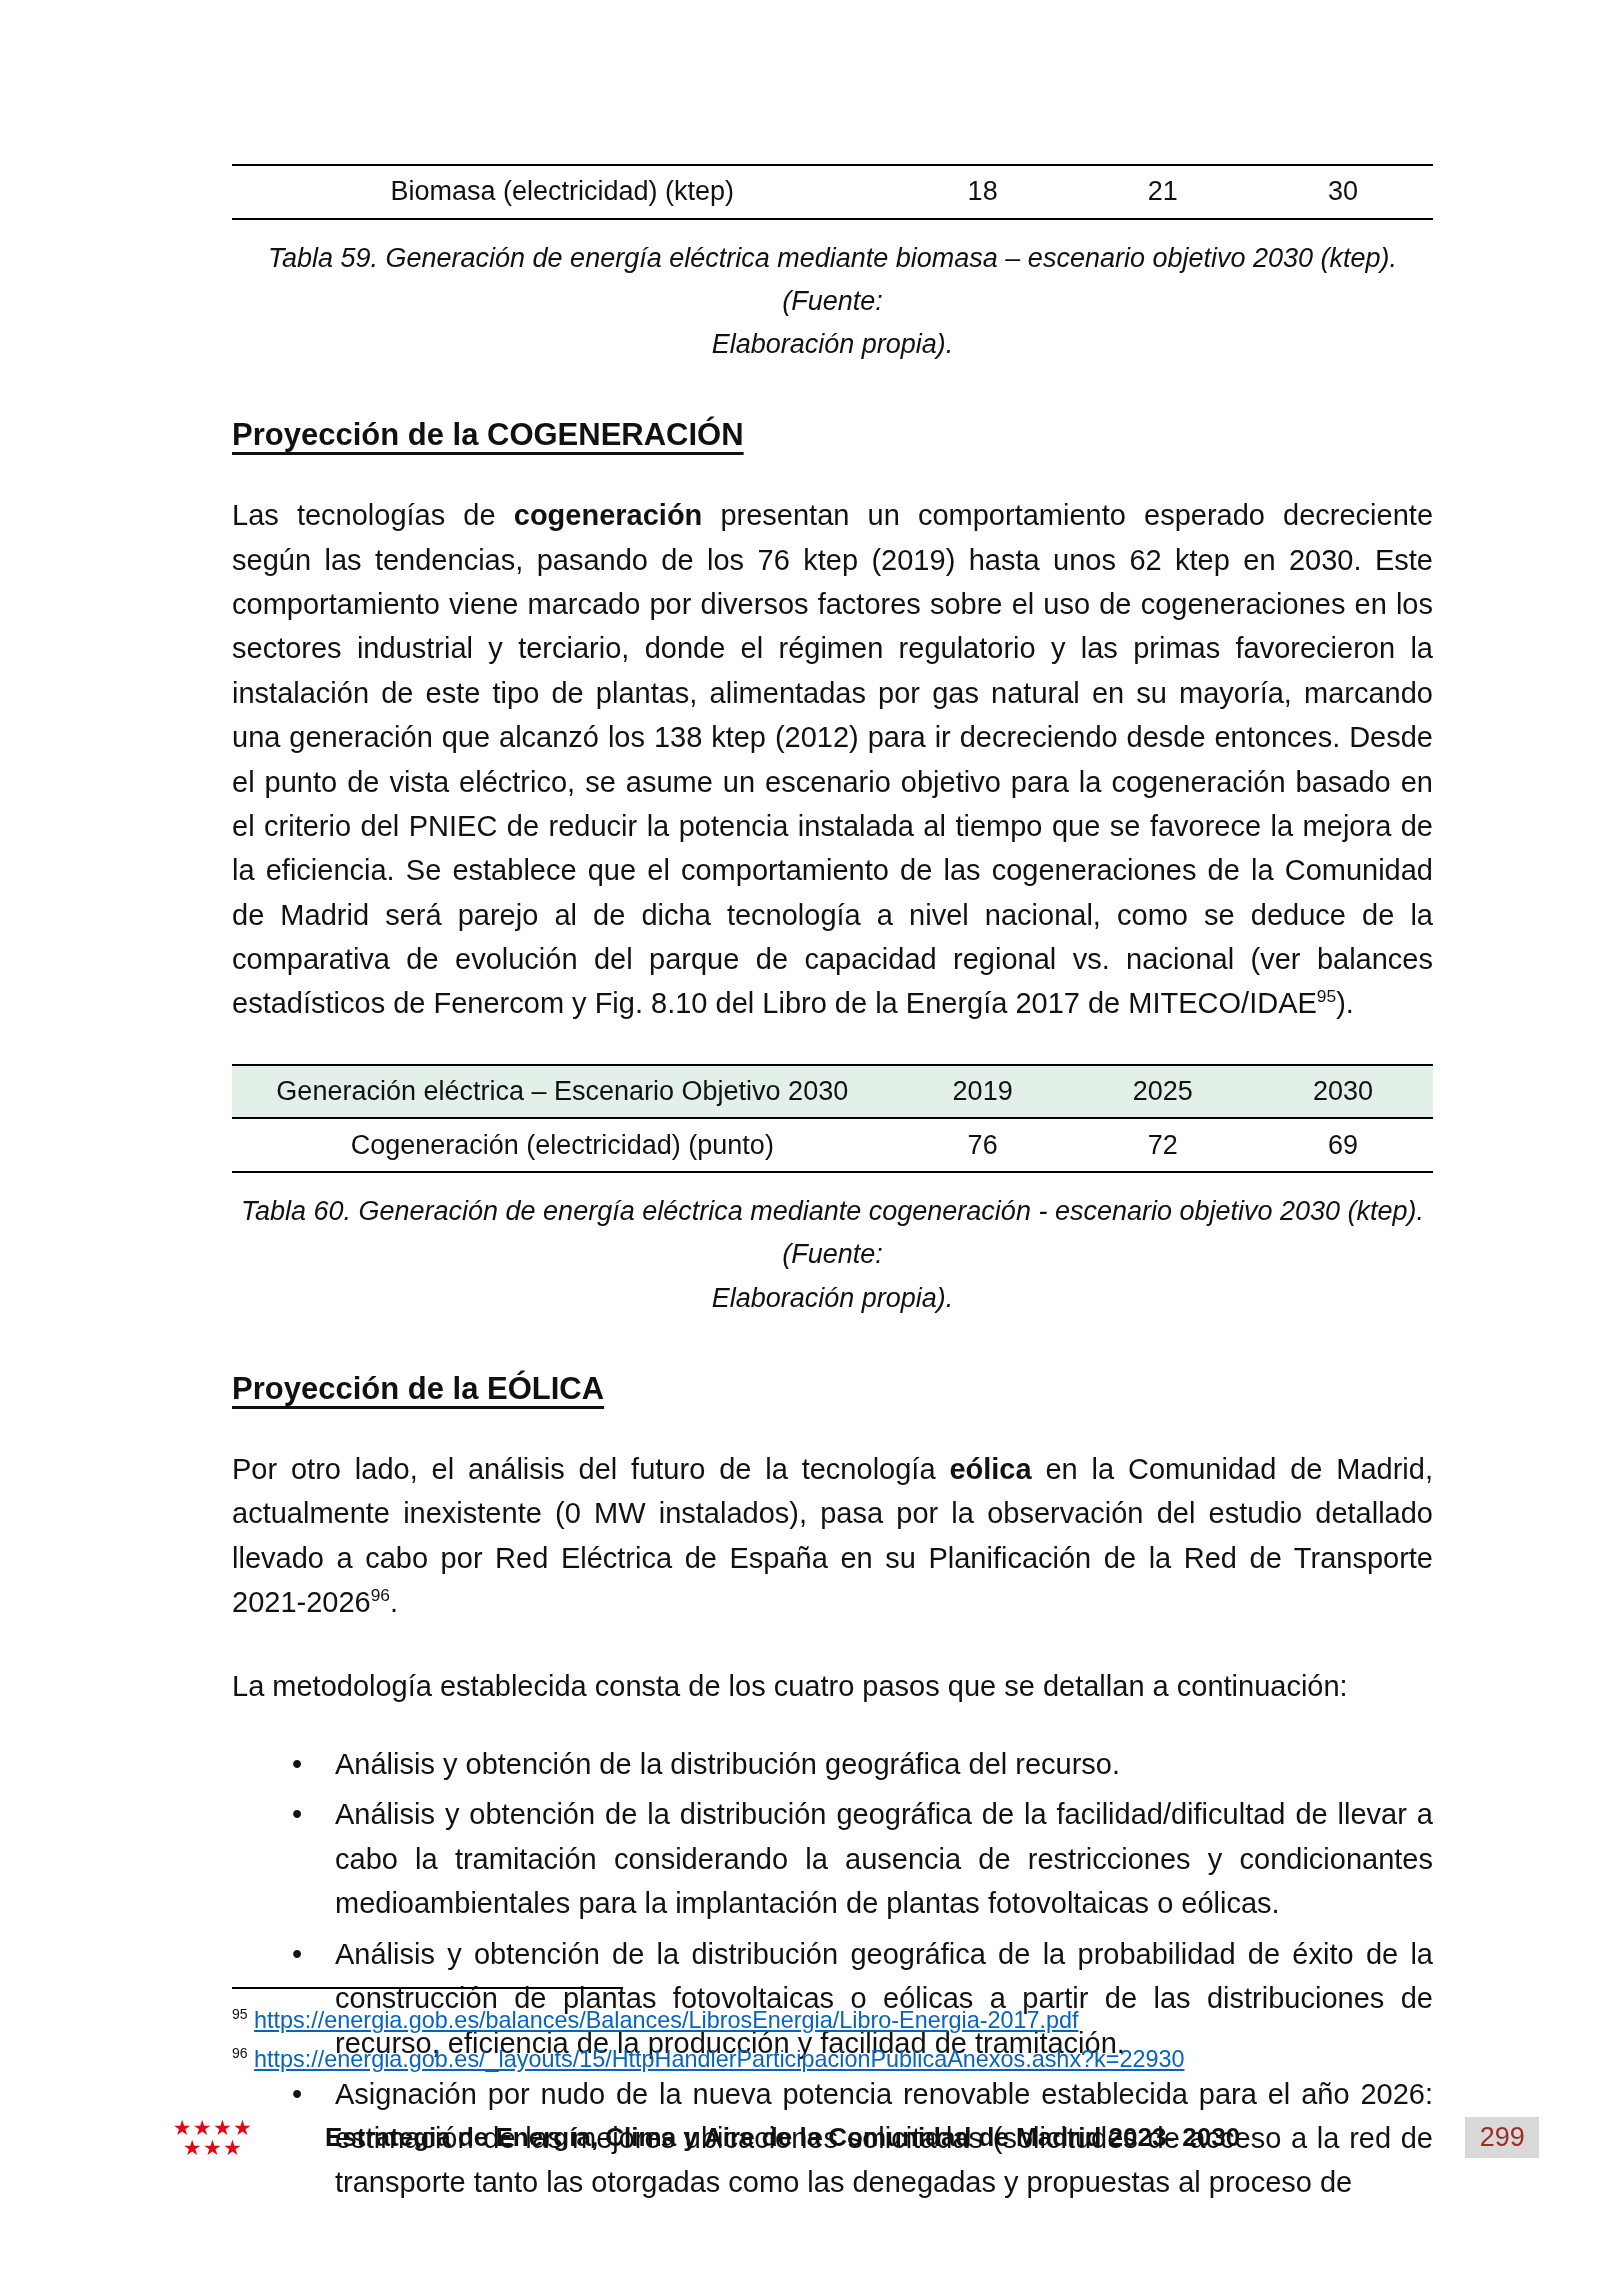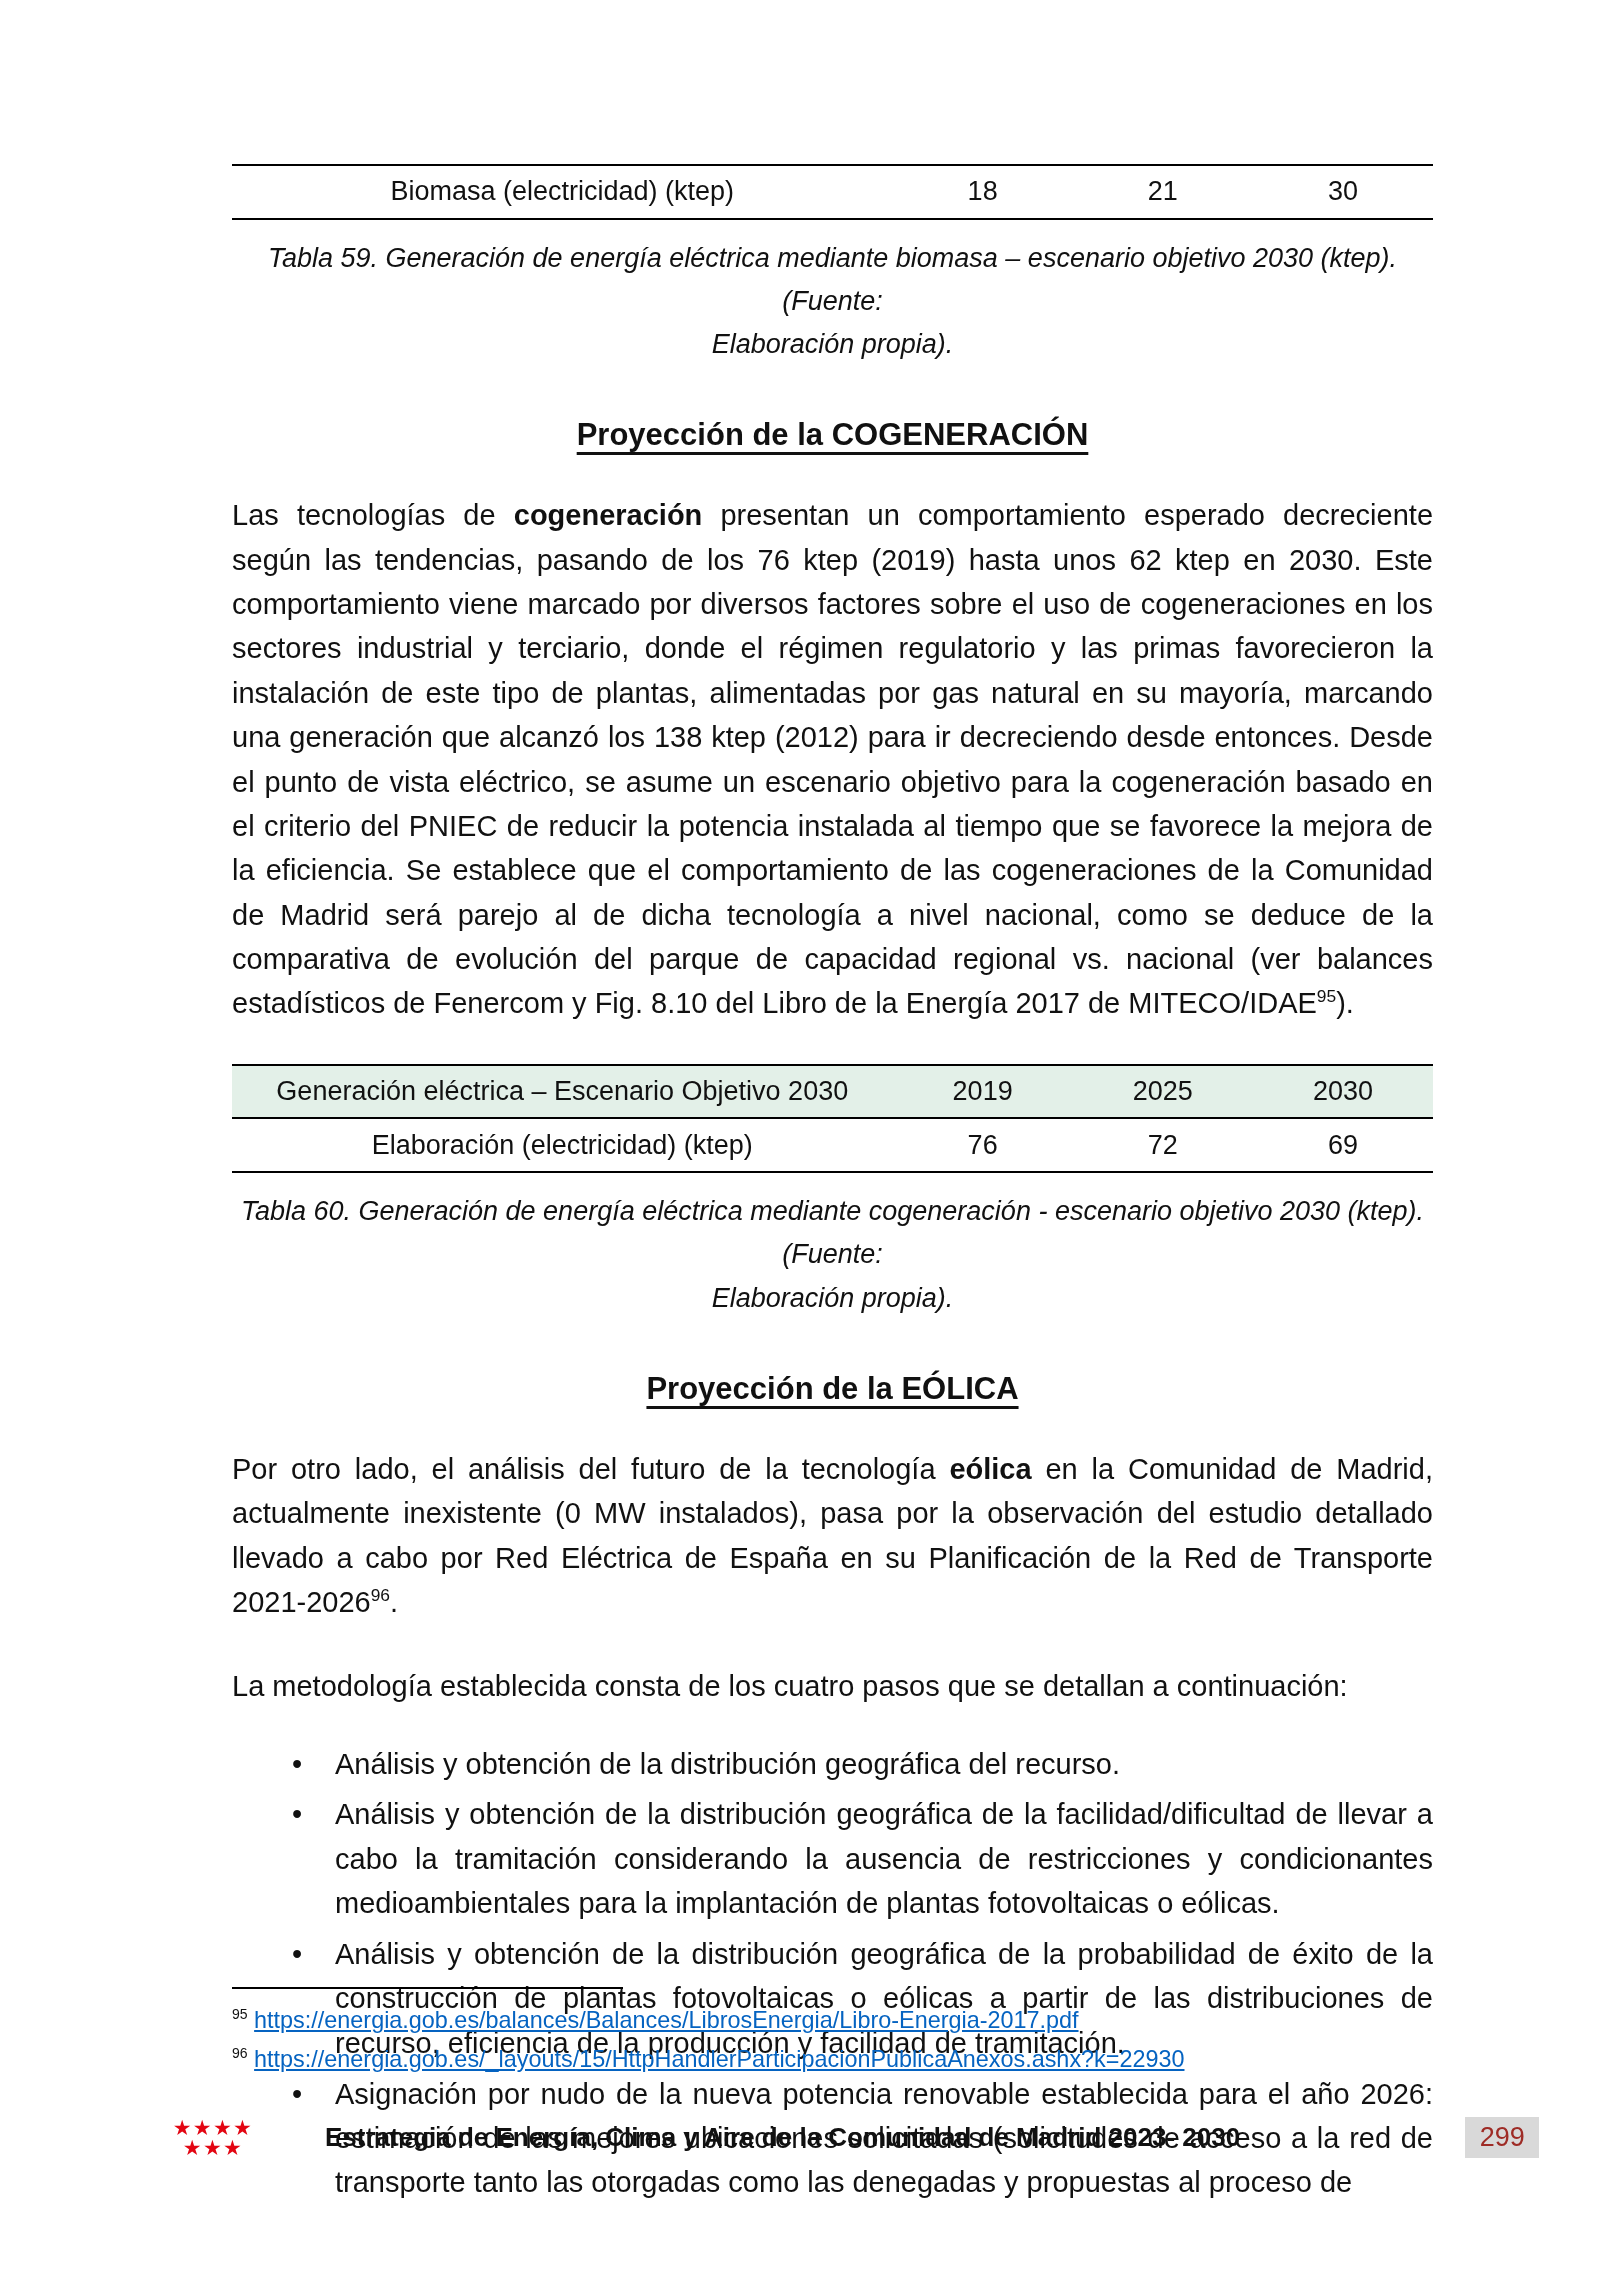--- a/index.html
+++ b/index.html
@@ -30,21 +30,20 @@
   
   .caption { margin-top: 17px; font-size: 27px; font-style: italic; text-align: center; line-height: 1.6; }
 
   
   h2.sec {
     margin: 51px 0 0 0;
     font-size: 31px; font-weight: 700;
     text-decoration: underline;
     text-decoration-thickness: 2.6px;
     text-underline-offset: 6.5px;
-    text-align: center;
   }
 
   
   p.body, .rich {
     margin: 40px 0 0 0;
     font-size: 29px; line-height: 1.53;
     text-align: justify;
   }
   .b { font-weight: 700; }
   sup { font-size: 60%; vertical-align: super; line-height: 0; }
@@ -133,21 +132,21 @@
       <thead>
         <tr>
           <th>Generación eléctrica – Escenario Objetivo 2030</th>
           <th>2019</th>
           <th>2025</th>
           <th>2030</th>
         </tr>
       </thead>
       <tbody>
         <tr>
-          <td>Elaboración (electricidad) (ktep)</td>
+          <td>Cogeneración (electricidad) (punto)</td>
           <td>76</td>
           <td>72</td>
           <td>69</td>
         </tr>
       </tbody>
     </table>
     <div class="caption">
       <div>Tabla 60. Generación de energía eléctrica mediante cogeneración - escenario objetivo 2030 (ktep). (Fuente:</div>
       <div>Elaboración propia).</div>
     </div>

